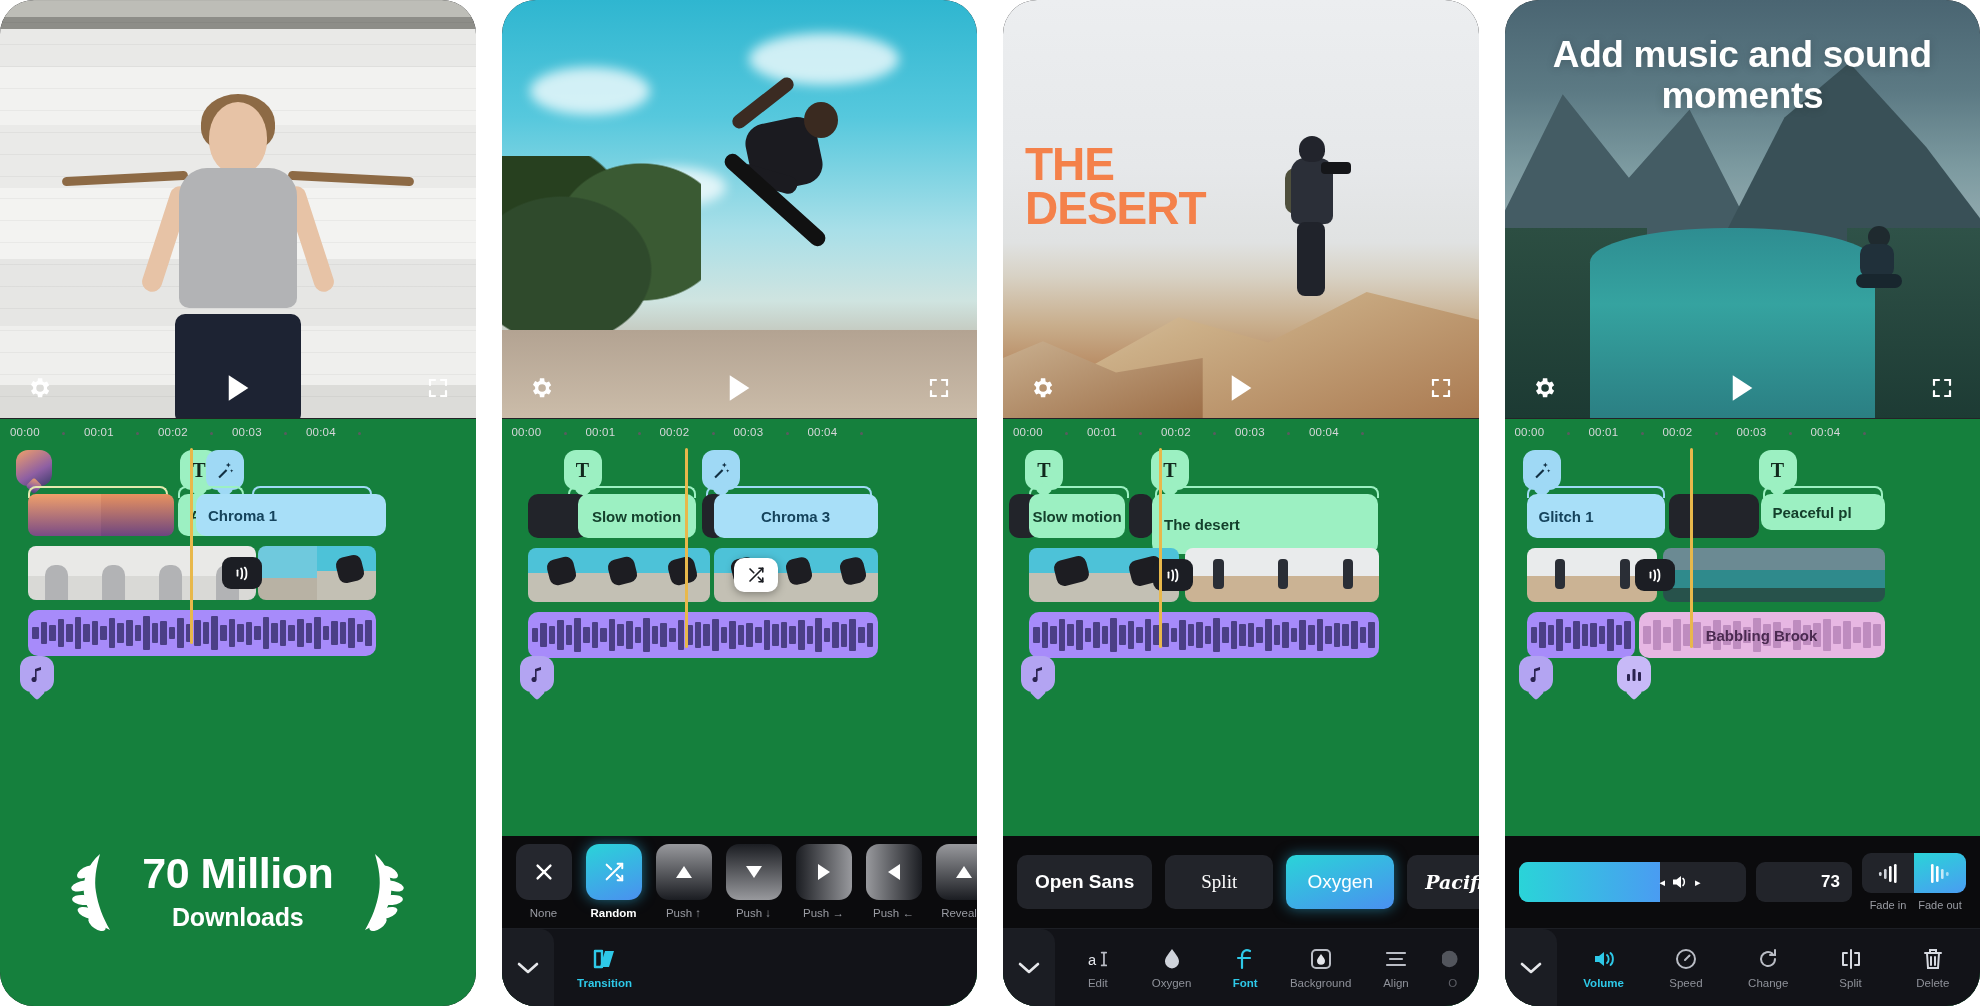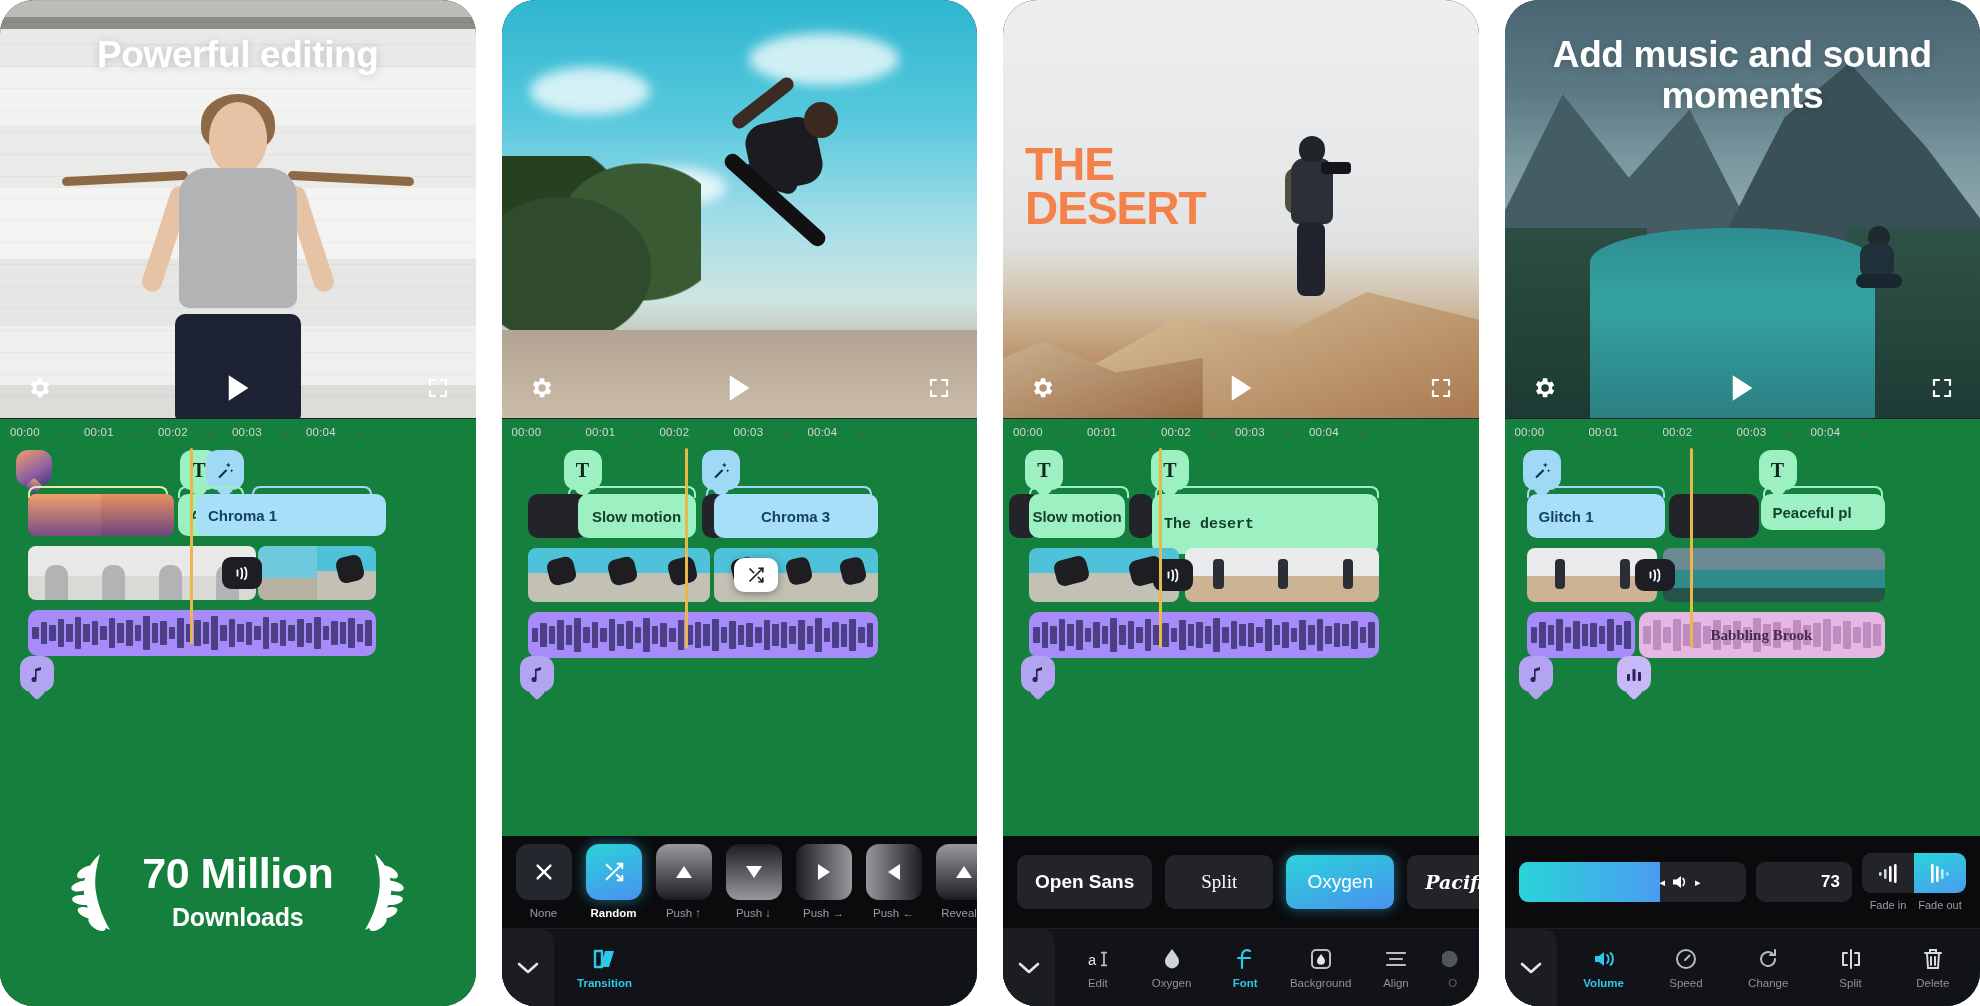--- a/index.html
+++ b/index.html
@@ -148,21 +148,21 @@
       width:42%; height:64%; background:#b2b3b5; border-radius:10px 10px 0 0; }
   .frame.sk { background: linear-gradient(#4dc2d8 0 46%, #c3c0b4 46% 100%); position:relative; }
   .frame.sk::after { content:""; position:absolute; left:34%; top:18%; width:44%; height:48%;
       background:#1d1d22; border-radius:8px; transform:rotate(-14deg); }
   .frame.dsrt { background: linear-gradient(#e9ebec 0 52%, #cbb394 52% 100%); position:relative; }
   .frame.dsrt::after { content:""; position:absolute; left:44%; top:20%; width:16%; height:56%;
       background:#2a2e36; border-radius:4px; }
   .frame.mtn { background: linear-gradient(#6b8a93 0 40%, #2f8a8c 40% 74%, #27524b 74% 100%); }
   .frame.sky { background: linear-gradient(#6fc9dd 0 60%, #b8b2a4 60% 100%); }
 
-  .audio { position:absolute; border-radius:10px; background:#a78bfa; overflow:hidden;font-family:Liberation Serif, serif; }
+  .audio { position:absolute; border-radius:10px; background:#a78bfa; overflow:hidden; }
   .audio .wave { position:absolute; inset:0; display:flex; align-items:center; gap:2px; padding:0 4px; }
   .audio .wave i { display:block; flex:1 1 0; background:#4b3f86; border-radius:1px; }
 
   .playhead { position:absolute; width:3px; background:#e8b84b; border-radius:2px; z-index:6; }
 
   .speaker-pill { position:absolute; width:40px; height:32px; border-radius:9px; background:#1c1e24;
       display:flex; align-items:center; justify-content:center; color:#fff; z-index:5; }
   .shuffle-pill { position:absolute; width:44px; height:34px; border-radius:10px; background:#ffffff;
       display:flex; align-items:center; justify-content:center; z-index:7; box-shadow:0 2px 8px rgba(0,0,0,.35); }
 
@@ -236,21 +236,20 @@
           <div class="braidL"></div>
             <div class="braidR"></div>
           <div class="hair"></div>
             <div class="head"></div>
           <div class="armL"></div>
             <div class="armR"></div>
           <div class="shirt"></div>
             <div class="jeans"></div>
         </div>
       </div>
-      <div class="headline light">Powerful editing</div>
       <div class="controls">
         <span>
           <svg width="26" height="26" viewBox="0 0 24 24" fill="#fff">
               <path d="M19.4 13a7.5 7.5 0 0 0 0-2l2-1.6-2-3.4-2.4 1a7.6 7.6 0 0 0-1.7-1L15 3H11l-.3 2.6c-.6.2-1.2.6-1.7 1l-2.4-1-2 3.4L6.6 11a7.5 7.5 0 0 0 0 2l-2 1.6 2 3.4 2.4-1c.5.4 1.1.8 1.7 1l.3 2.6h4l.3-2.6c.6-.2 1.2-.6 1.7-1l2.4 1 2-3.4-2-1.6ZM13 15.5a3.5 3.5 0 1 1 0-7 3.5 3.5 0 0 1 0 7Z"></path>
             </svg>
         </span>
         <span class="play-btn">
           <svg width="26" height="30" viewBox="0 0 22 26" fill="#fff">
               <path d="M3 2l17 11L3 24z"></path>
             </svg>
@@ -689,21 +688,21 @@
           <span>T</span>
         </div>
       </div>
 
       <div class="track" style="height:48px">
         <div class="bracket" style="left:26px; width:100px; border-color:#9cf0c2; top:-8px"></div>
         <div class="bracket" style="left:152px; width:224px; border-color:#9cf0c2; top:-8px"></div>
         <div class="clip dark" style="left:6px; top:0; width:30px; height:44px;"></div>
         <div class="clip green" style="left:26px; top:0; width:96px; height:44px; justify-content:center">Slow motion</div>
         <div class="clip dark" style="left:126px; top:0; width:24px; height:44px;"></div>
-        <div class="clip green" style="left:149px; top:0; width:226px; height:60px;font-family:Liberation Mono, monospace;">The desert</div>
+        <div class="clip green" style="left:149px; top:0; width:226px; height:60px;">The desert</div>
       </div>
 
       <div class="track" style="height:58px; margin-top:6px">
         <div class="strip" style="left:26px; top:0; width:150px; height:54px;">
           <div class="frame sk"></div>
             <div class="frame sk"></div>
         </div>
         <div class="strip" style="left:182px; top:0; width:194px; height:54px;">
           <div class="frame dsrt"></div>
             <div class="frame dsrt"></div>

